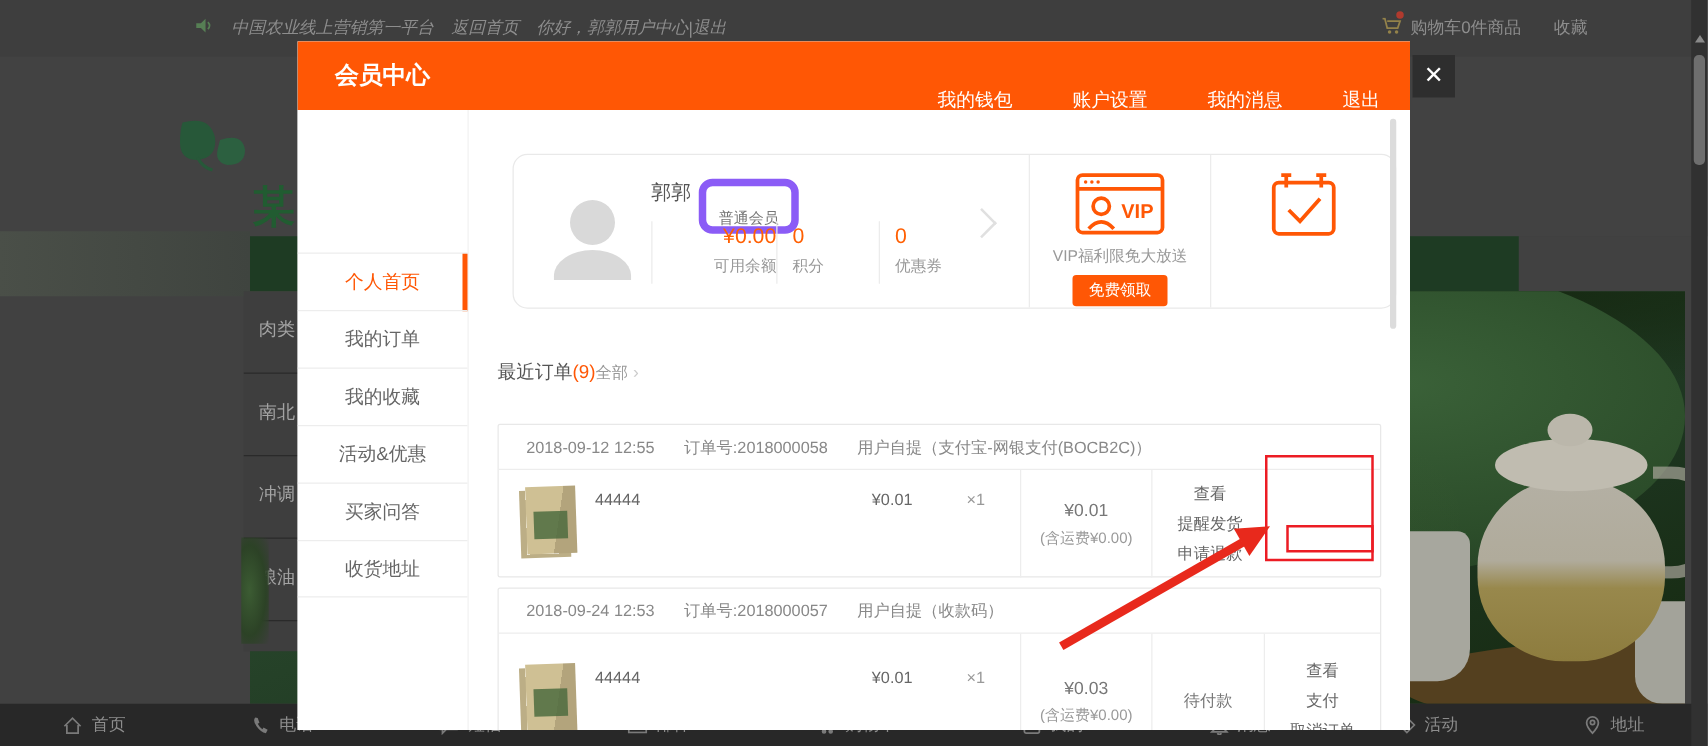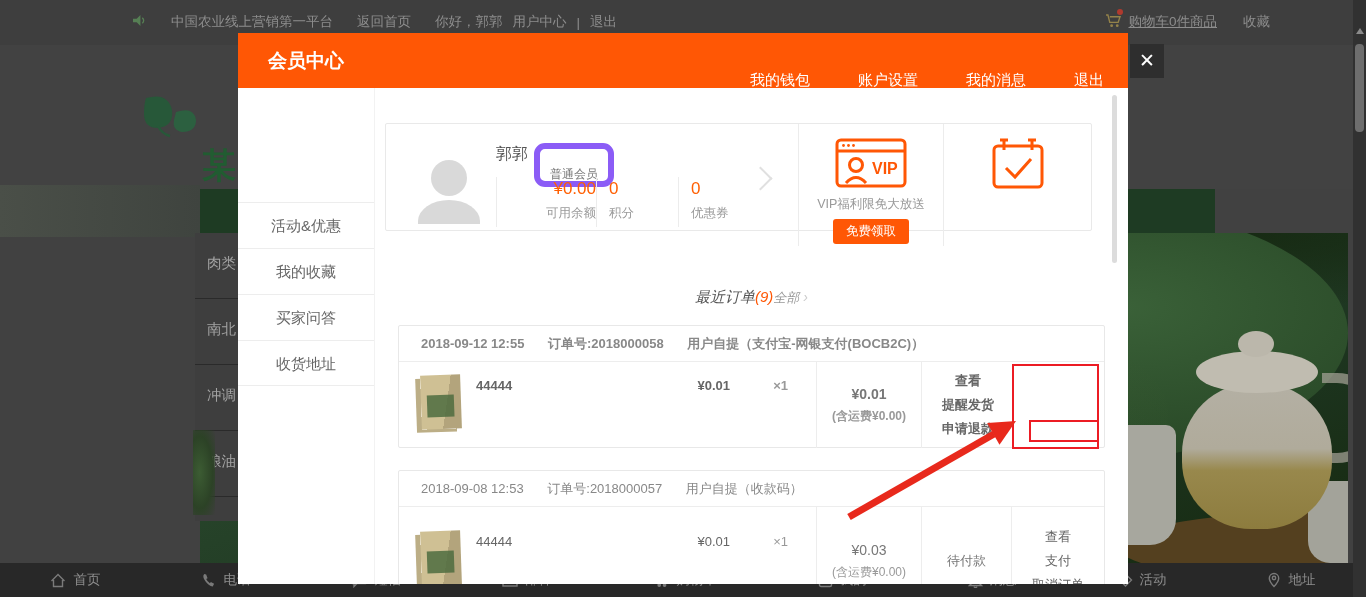--- a/index.html
+++ b/index.html
@@ -1,26 +1,26 @@
 <!DOCTYPE html>
 <html><head>
 <meta charset="utf-8">
 <style>
   * { margin:0; padding:0; box-sizing:border-box; }
   body { font-family:"Liberation Sans","DejaVu Sans",sans-serif; background:#111; }
   .screen { position:relative; width:1366px; height:597px; overflow:hidden; background:#414141; }
 
   
   .topbar { position:absolute; left:0; top:0; width:1366px; height:45px; background:#3e3e3e; z-index:1; }
-  .topbar .tleft { position:absolute; left:132px; top:13px; display:flex; align-items:center; gap:10px;
-                   font-size:13.5px; color:#8d8d8d; white-space:nowrap; }
+  .topbar .tleft { position:absolute; left:156px; top:13px; display:flex; align-items:center; 
+                   font-size:13.5px; color:#8d8d8d; white-space:nowrap;font-style:italic; }
   .topbar .tleft .sp { margin-left:14px; }
   .topbar .tright { position:absolute; right:96px; top:13px; display:flex; align-items:center; gap:26px;
                     font-size:13.5px; color:#8d8d8d; }
-  .cartwrap { position:relative; display:flex; align-items:flex-end; gap:6px;text-decoration:underline; }
+  .cartwrap { position:relative; display:flex; align-items:flex-end; gap:6px; }
   .cartdot { position:absolute; left:12px; top:-4px; width:6px; height:6px; border-radius:50%; background:#b03a2e; }
 
   .logoband { position:absolute; left:0; top:45px; width:1366px; height:144px; background:#424242; }
   .brandfrag { position:absolute; left:202px; top:98px; font-size:34px; font-weight:bold; color:#215c31; }
 
   .navband { position:absolute; left:200px; top:189px; width:1015px; height:44px; background:#1e3b23; }
   .navleftblur { position:absolute; left:0; top:185px; width:200px; height:52px;
                  background:linear-gradient(90deg,#4a4f48,#3f443f); }
 
   .catpanel { position:absolute; left:195px; top:233px; width:180px; height:288px; background:#3e3e3e; z-index:2; }
@@ -67,22 +67,22 @@
             font-size:19px; text-align:center; line-height:33px; z-index:12; cursor:pointer; }
 
   .sidebar { position:absolute; left:0; top:55px; width:137px; height:496px; background:#fff; border-right:1px solid #f2f2f2; }
   .smenu { margin-top:114px; }
   .sitem { position:relative; height:46px; line-height:46px; text-align:center; font-size:15px; color:#666;
            border-top:1px solid #ededed; cursor:pointer; }
   .sitem:last-child { border-bottom:1px solid #ededed; }
   .sitem.active { color:#ff5705; }
   .sitem.active .abar { position:absolute; right:0; top:0; width:4px; height:46px; background:#ff5705; }
 
-  .profile-card { position:absolute; left:147px; top:90px; width:707px; height:108px;
-                  border:1px solid #e9e9e9; border-radius:2px; }
+  .profile-card { position:absolute; left:172px; top:90px; width:707px; height:124px;
+                  border:1px solid #e9e9e9; border-radius:12px; }
   .avatar { position:absolute; left:32px; top:36px; width:62px; height:64px; overflow:hidden; }
   .avatar .head { position:absolute; left:13px; top:0; width:36px; height:36px; border-radius:50%; background:#d9d9d9; }
   .avatar .shoulders { position:absolute; left:0; top:40px; width:62px; height:42px; border-radius:50% 50% 0 0; background:#d9d9d9; }
   .pname { position:absolute; left:110px; top:20px; font-size:16px; color:#555; }
   .pbadge { position:absolute; left:148px; top:19px; height:21px; line-height:19px; padding:16px 10px;
             border:6px solid #8b5cf6; border-radius:11px; font-size:12px; color:#777; }
   .stats { position:absolute; left:110px; top:53px; display:flex; height:50px; }
   .stat { border-left:1px solid #ececec; padding:2px 0 0 12px; }
   .stat .v { font-size:17px; color:#ff5f02; }
   .stat .l { font-size:12.5px; color:#999; margin-top:6px; }
@@ -90,28 +90,28 @@
   .chev-right { position:absolute; left:366px; top:46px; width:17px; height:17px;
                 border-top:2px solid #e0e0e0; border-right:2px solid #e0e0e0; transform:rotate(45deg); }
   .vip-sec { position:absolute; left:412px; top:0; width:145px; height:122px; border-left:1px solid #ececec; text-align:center; }
   .vip-sec svg { margin-top:13px; }
   .vip-label { font-size:12.5px; color:#999; margin-top:3px; }
   .vip-btn { display:inline-block; margin-top:6px; padding:4px 13px; background:#ff5705; color:#fff;
              font-size:12.5px; border-radius:3px; cursor:pointer; }
   .cal-sec { position:absolute; left:557px; top:0; width:149px; height:122px; border-left:1px solid #ececec; text-align:center; }
   .cal-sec svg { margin-top:14px; cursor:pointer; }
 
-  .recent-row { position:absolute; left:160px; top:255px; width:707px; display:flex; justify-content:center; align-items:center;font-style:italic; }
+  .recent-row { position:absolute; left:160px; top:255px; width:707px; display:flex; justify-content:flex-start; align-items:center; }
   .recent-h { font-size:15px; color:#555; }
   .recent-h .cnt { color:#ff5705; }
   .view-all { font-size:13px; color:#999; cursor:pointer; }
   .view-all .ch { color:#ccc; margin-left:4px; font-size:14px; }
 
   .ocard { position:absolute; left:160px; width:707px; height:123px; border:1px solid #e8e8e8; border-radius:2px; background:#fff; }
-  .ocard.c0 { top:292px;font-weight:bold; } .ocard.c1 { top:437px; height:146px; }
+  .ocard.c0 { top:306px; } .ocard.c1 { top:437px; height:146px; }
   .ohead { height:36px; line-height:36px; padding-left:22px; border-bottom:1px solid #ededed;
            font-size:13px; color:#888; white-space:nowrap; }
   .ohead span { margin-right:20px; }
   .obody { position:relative; display:flex; height:86px; }
   .ocol-p { position:relative; width:417px; }
   .ocol-t { width:105px; border-left:1px solid #ededed; display:flex; flex-direction:column; align-items:center; justify-content:center; }
   .ocol-s { width:90px; border-left:1px solid #ededed; display:flex; align-items:center; justify-content:center; }
   .ocol-a { width:93px; border-left:1px solid #ededed; display:flex; flex-direction:column; align-items:center; justify-content:center; gap:6px; }
   .pthumb { position:absolute; left:22px; top:13px; width:40px; height:54px; background:linear-gradient(100deg,#cfc094 62%,#b3a47c 62%); transform:rotate(-2deg); box-shadow:-5px 3px 0 #bcae86; cursor:pointer; }
   .pthumb::after { content:""; position:absolute; left:6px; top:20px; width:27px; height:22px; background:#4d6c40; opacity:.85; }
@@ -276,22 +276,24 @@
       <div class="mnav">
         <div>我的钱包</div>
         <div>账户设置</div>
         <div>我的消息</div>
         <div>退出</div>
       </div>
     </div>
 
     <div class="sidebar">
       <div class="smenu">
+        <div class="sitem active"><span>个人首页</span><span class="abar"></span></div>
+        <div class="sitem"><span>我的订单</span></div>
+        <div class="sitem"><span>我的收藏</span></div>
         <div class="sitem"><span>活动&amp;优惠</span></div>
-        <div class="sitem"><span>我的收藏</span></div>
         <div class="sitem"><span>买家问答</span></div>
         <div class="sitem"><span>收货地址</span></div>
       </div>
     </div>
 
     <div class="profile-card">
       <div class="avatar">
           <div class="head"></div>
           <div class="shoulders"></div>
         </div>
@@ -367,21 +369,21 @@
         <div class="ocol-a">
           <div class="oact">查看</div>
           <div class="oact">提醒发货</div>
           <div class="oact">申请退款</div>
         </div>
       </div>
     </div>
 
     <div class="ocard c1">
       <div class="ohead">
-        <span>2018-09-08 12:53</span>
+        <span>2018-09-24 12:53</span>
         <span>订单号:2018000057</span>
         <span>用户自提（收款码）</span>
       </div>
       <div class="obody" style="height:108px;">
         <div class="ocol-p">
           <div class="pthumb" style="top:24px;"></div>
           <div class="pnamep" style="top:27px;">44444</div>
           <div class="pprice" style="top:27px;">¥0.01</div>
           <div class="pqty" style="top:27px;">×1</div>
         </div>

